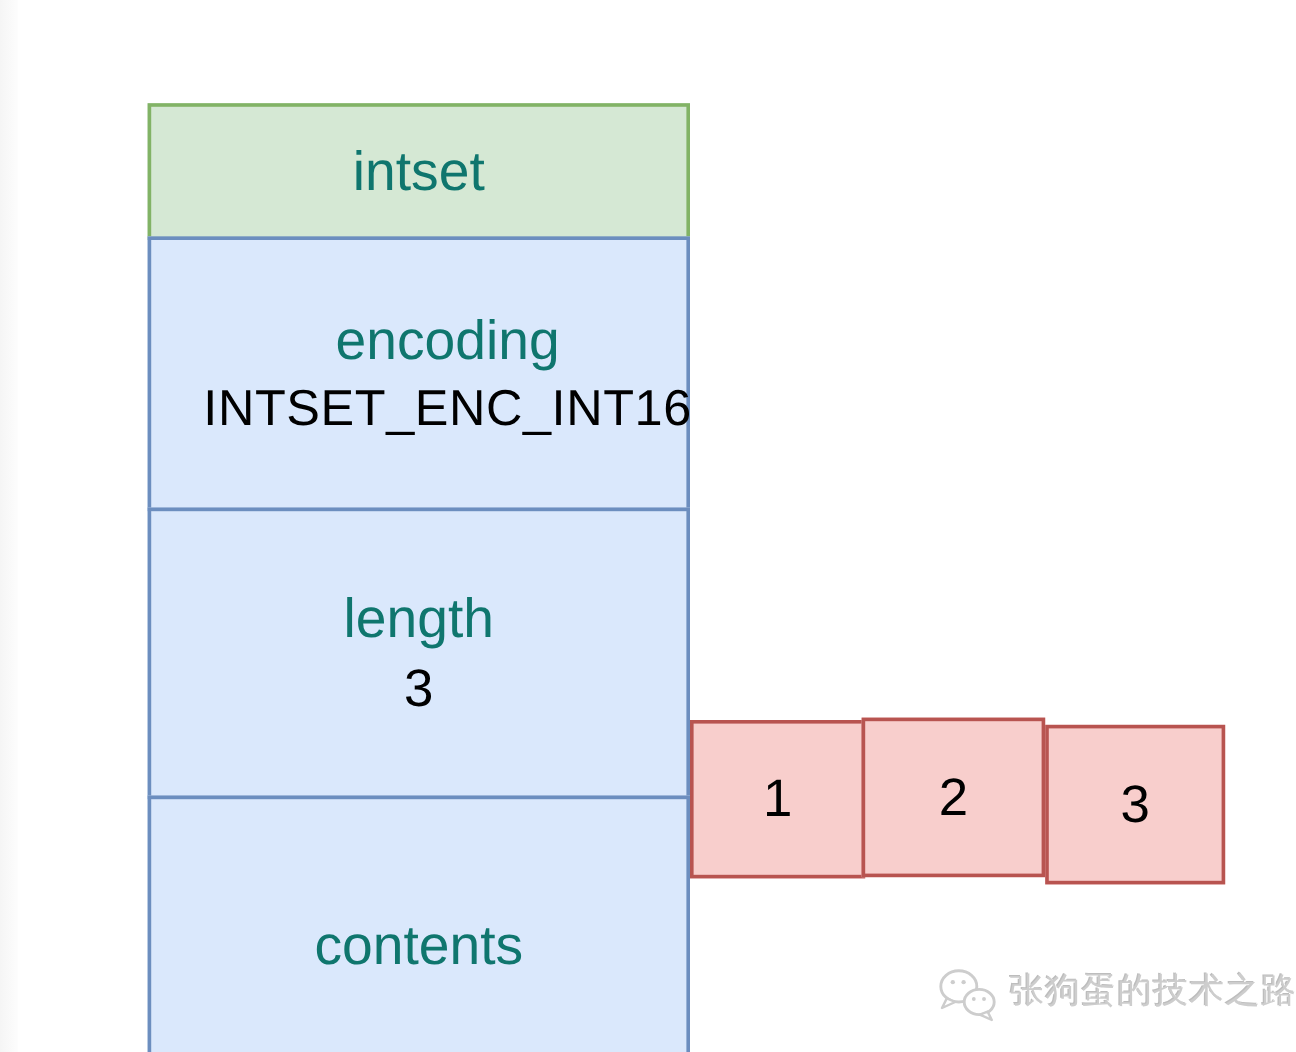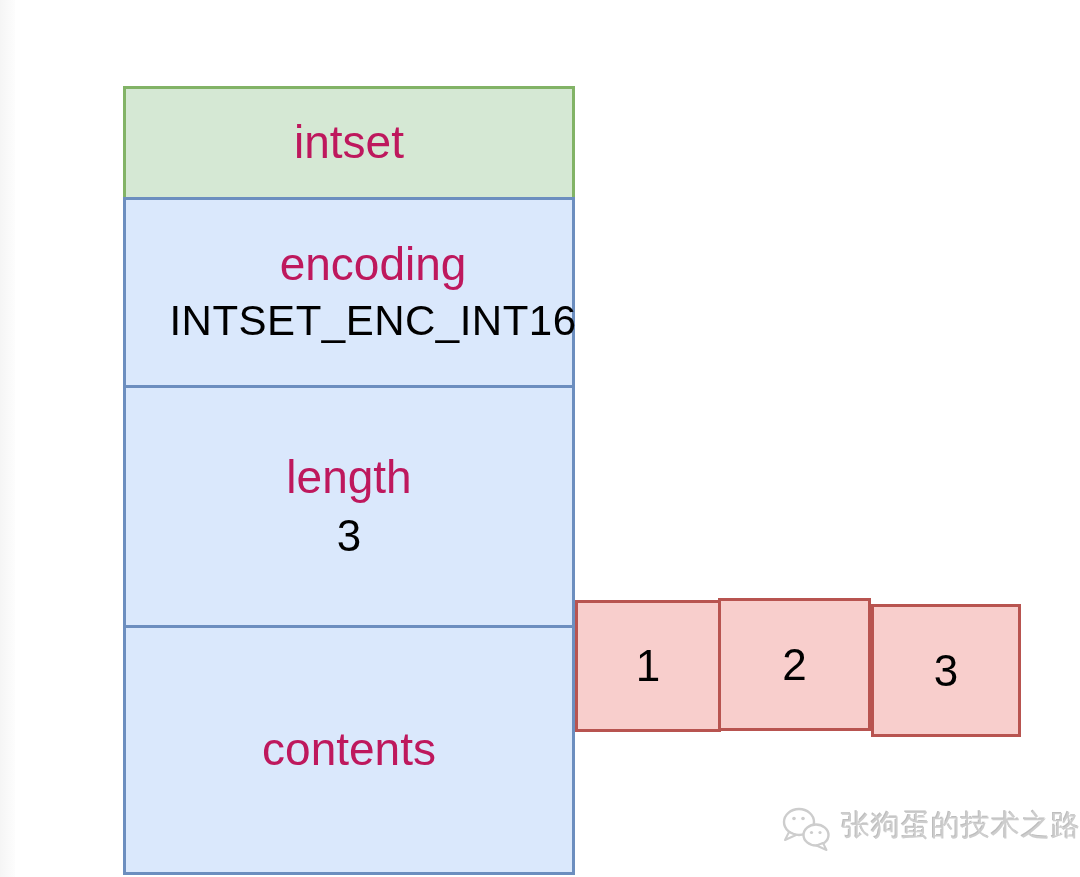--- a/index.html
+++ b/index.html
@@ -45,27 +45,27 @@
   .trow + .trow { margin-top: -3px; }
   .header-row {
     height: 114px;
     background: var(--header_fill, #d5e8d4);
     border: 3px solid var(--header_stroke, #82b366);
   }
   .field-row {
     background: var(--row_fill, #dae8fc);
     border: 3px solid var(--row_stroke, #6c8ebf);
   }
-  .row-encoding { height: 191px; padding-left: 48px; }
+  .row-encoding { height: 229px; padding-left: 48px; }
   .row-length   { height: 243px; }
   .row-contents { height: 250px; }
   .cell-label {
     font-size: 46px;
     line-height: 1.25;
-    color: #be185d;
+    color: #0f766e;
   }
   .cell-sub {
     font-size: 42px;
     line-height: 1.3;
     color: #000;
     letter-spacing: 0.5px;
   }
   .cell-sub.big {
     font-size: 44px;
     letter-spacing: 0;

